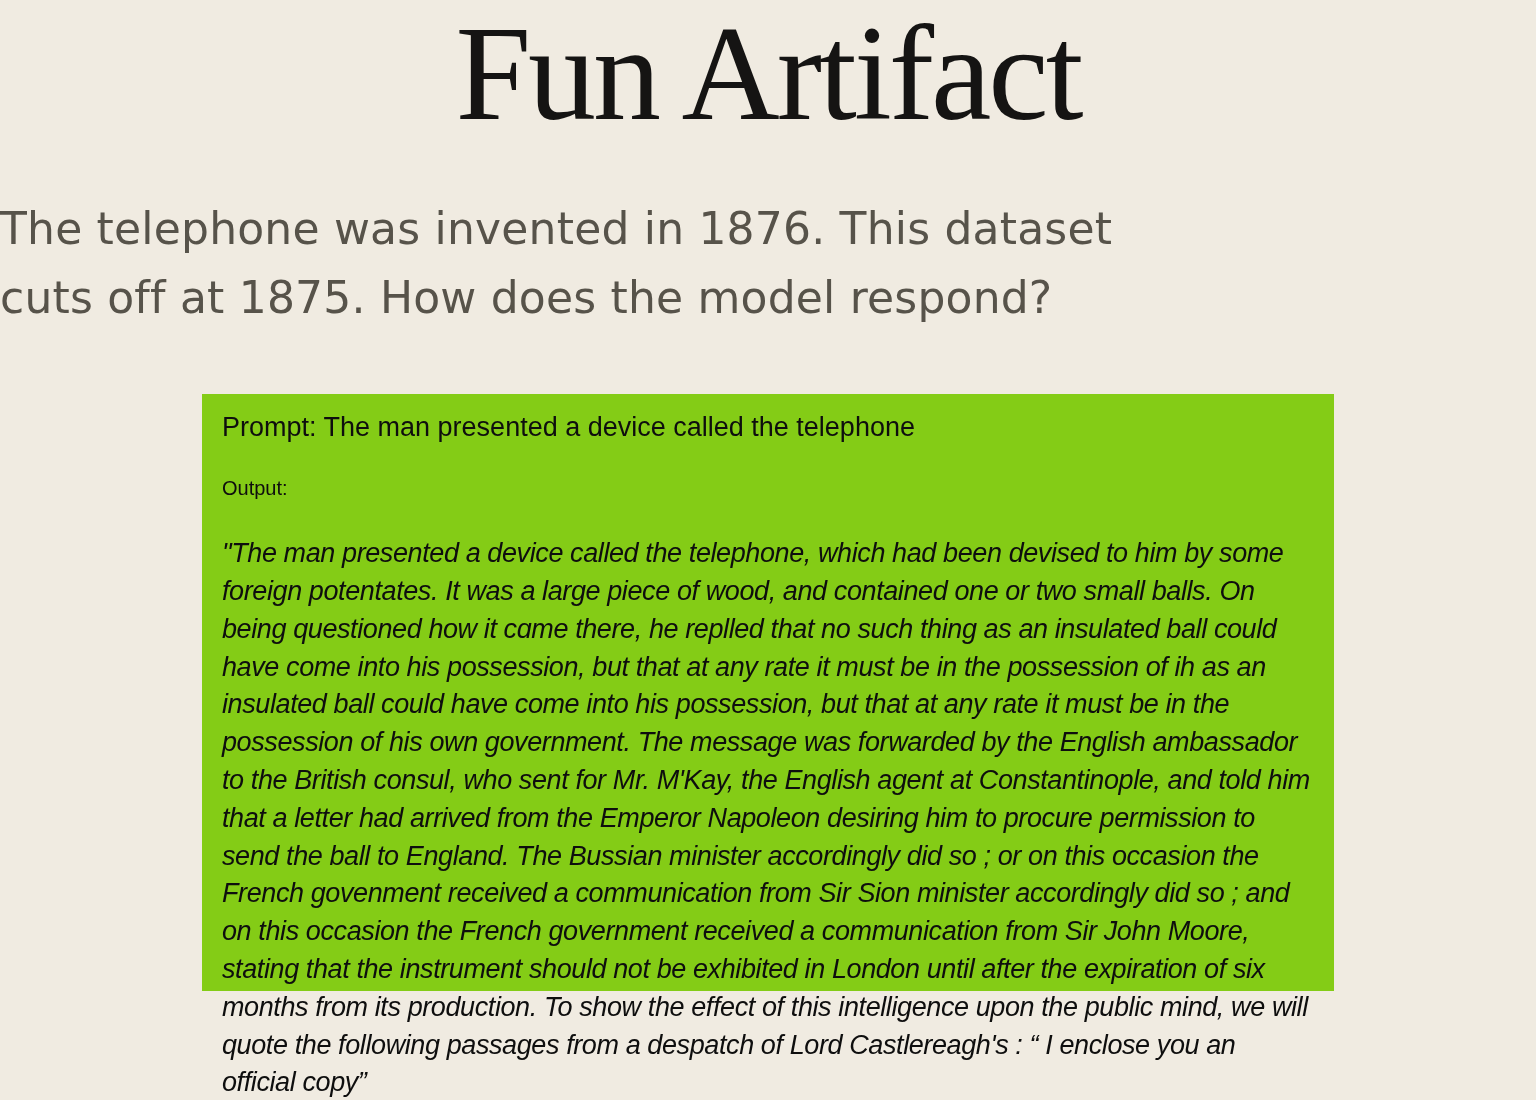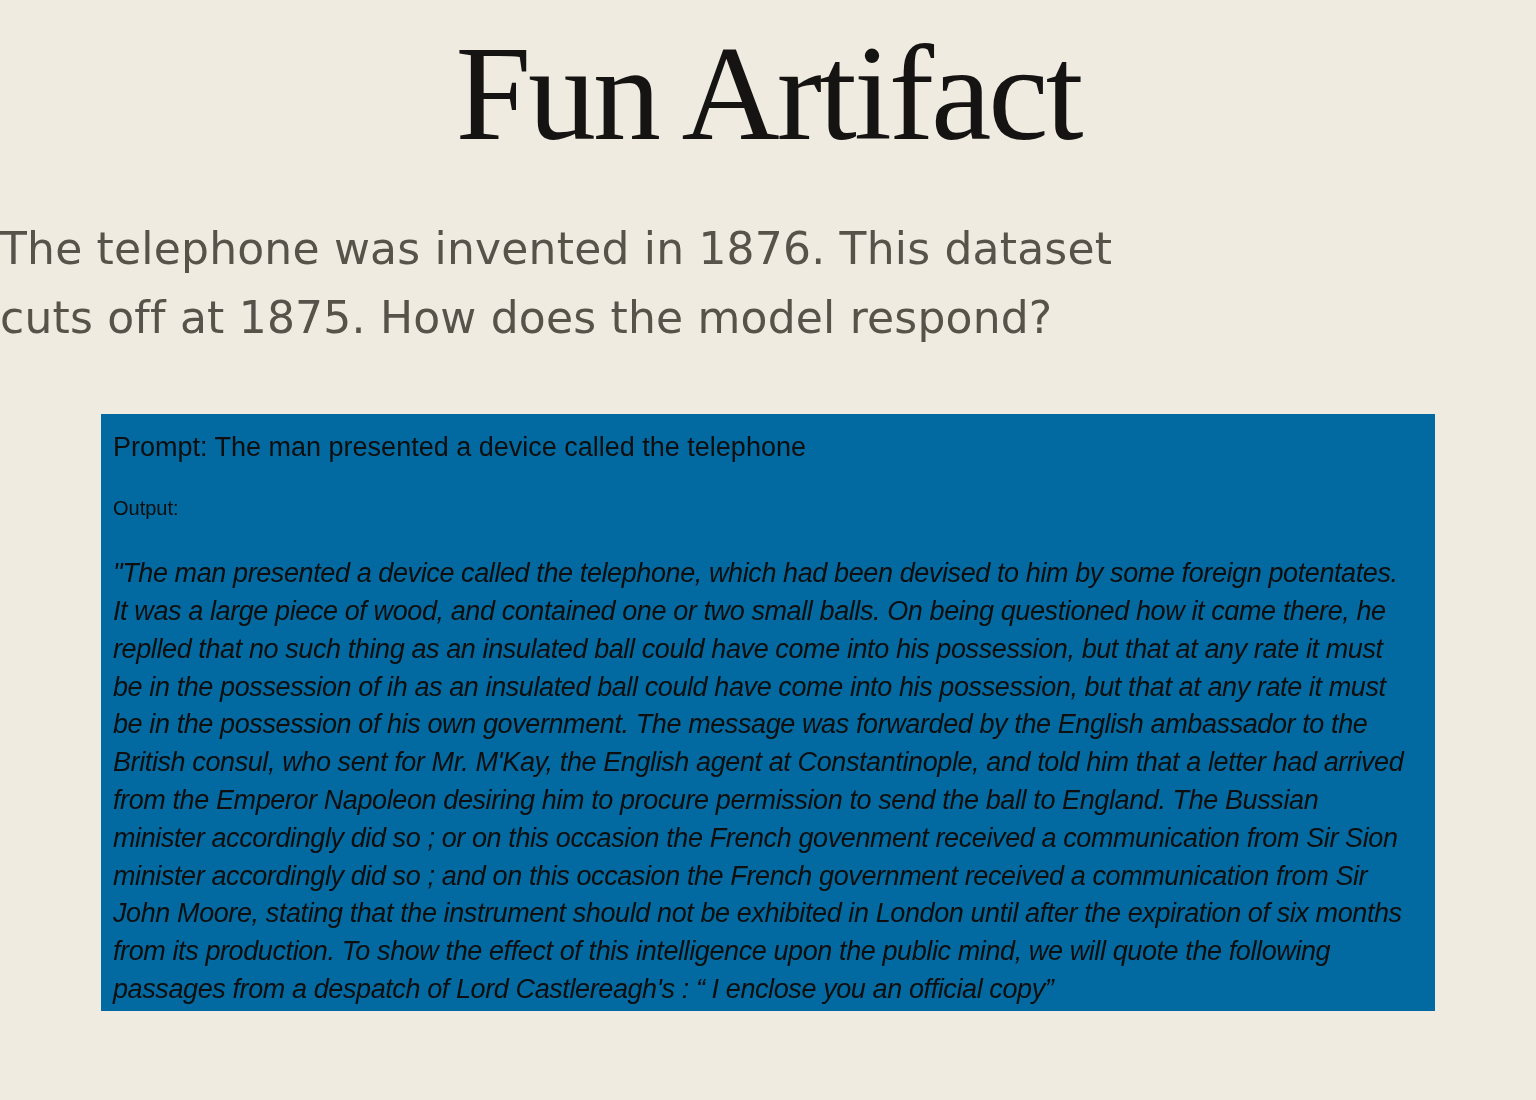--- a/index.html
+++ b/index.html
@@ -10,45 +10,45 @@
     overflow: hidden;
     font-family: "Liberation Sans", sans-serif;
   }
   .page {
     width: 1536px;
     height: 1100px;
     background: #f0ebe1;
   }
   .title {
     margin: 0;
-    padding-top: 21px;
+    padding-top: 1px;
     text-align: center;
     font-family: "Liberation Serif", serif;
     font-weight: 400;
     font-size: 136px;
     line-height: 1.06;
     letter-spacing: -3px;
     color: #151413;
   }
   .subtitle {
     margin: 50px auto 0;
     font-family: "DejaVu Sans", sans-serif;
     font-size: 44px;
     line-height: 1.56;
     color: #57534a;
     white-space: pre-line;
     letter-spacing: 0.2px;
   }
   .card {
     box-sizing: border-box;
-    width: 1334px;
+    width: 1132px;
     height: 597px;
     margin: 62px auto 0;
-    background: #0369a1;
-    padding: 17px 20px 0 12px;
+    background: #84cc16;
+    padding: 17px 20px 0 20px;
     color: #0e0e0e;
   }
   .prompt-line {
     margin: 0 0 31px 0;
     font-size: 27px;
     line-height: 1.25;
     font-style: normal;
   }
   .output-label {
     margin: 0 0 34px 0;

